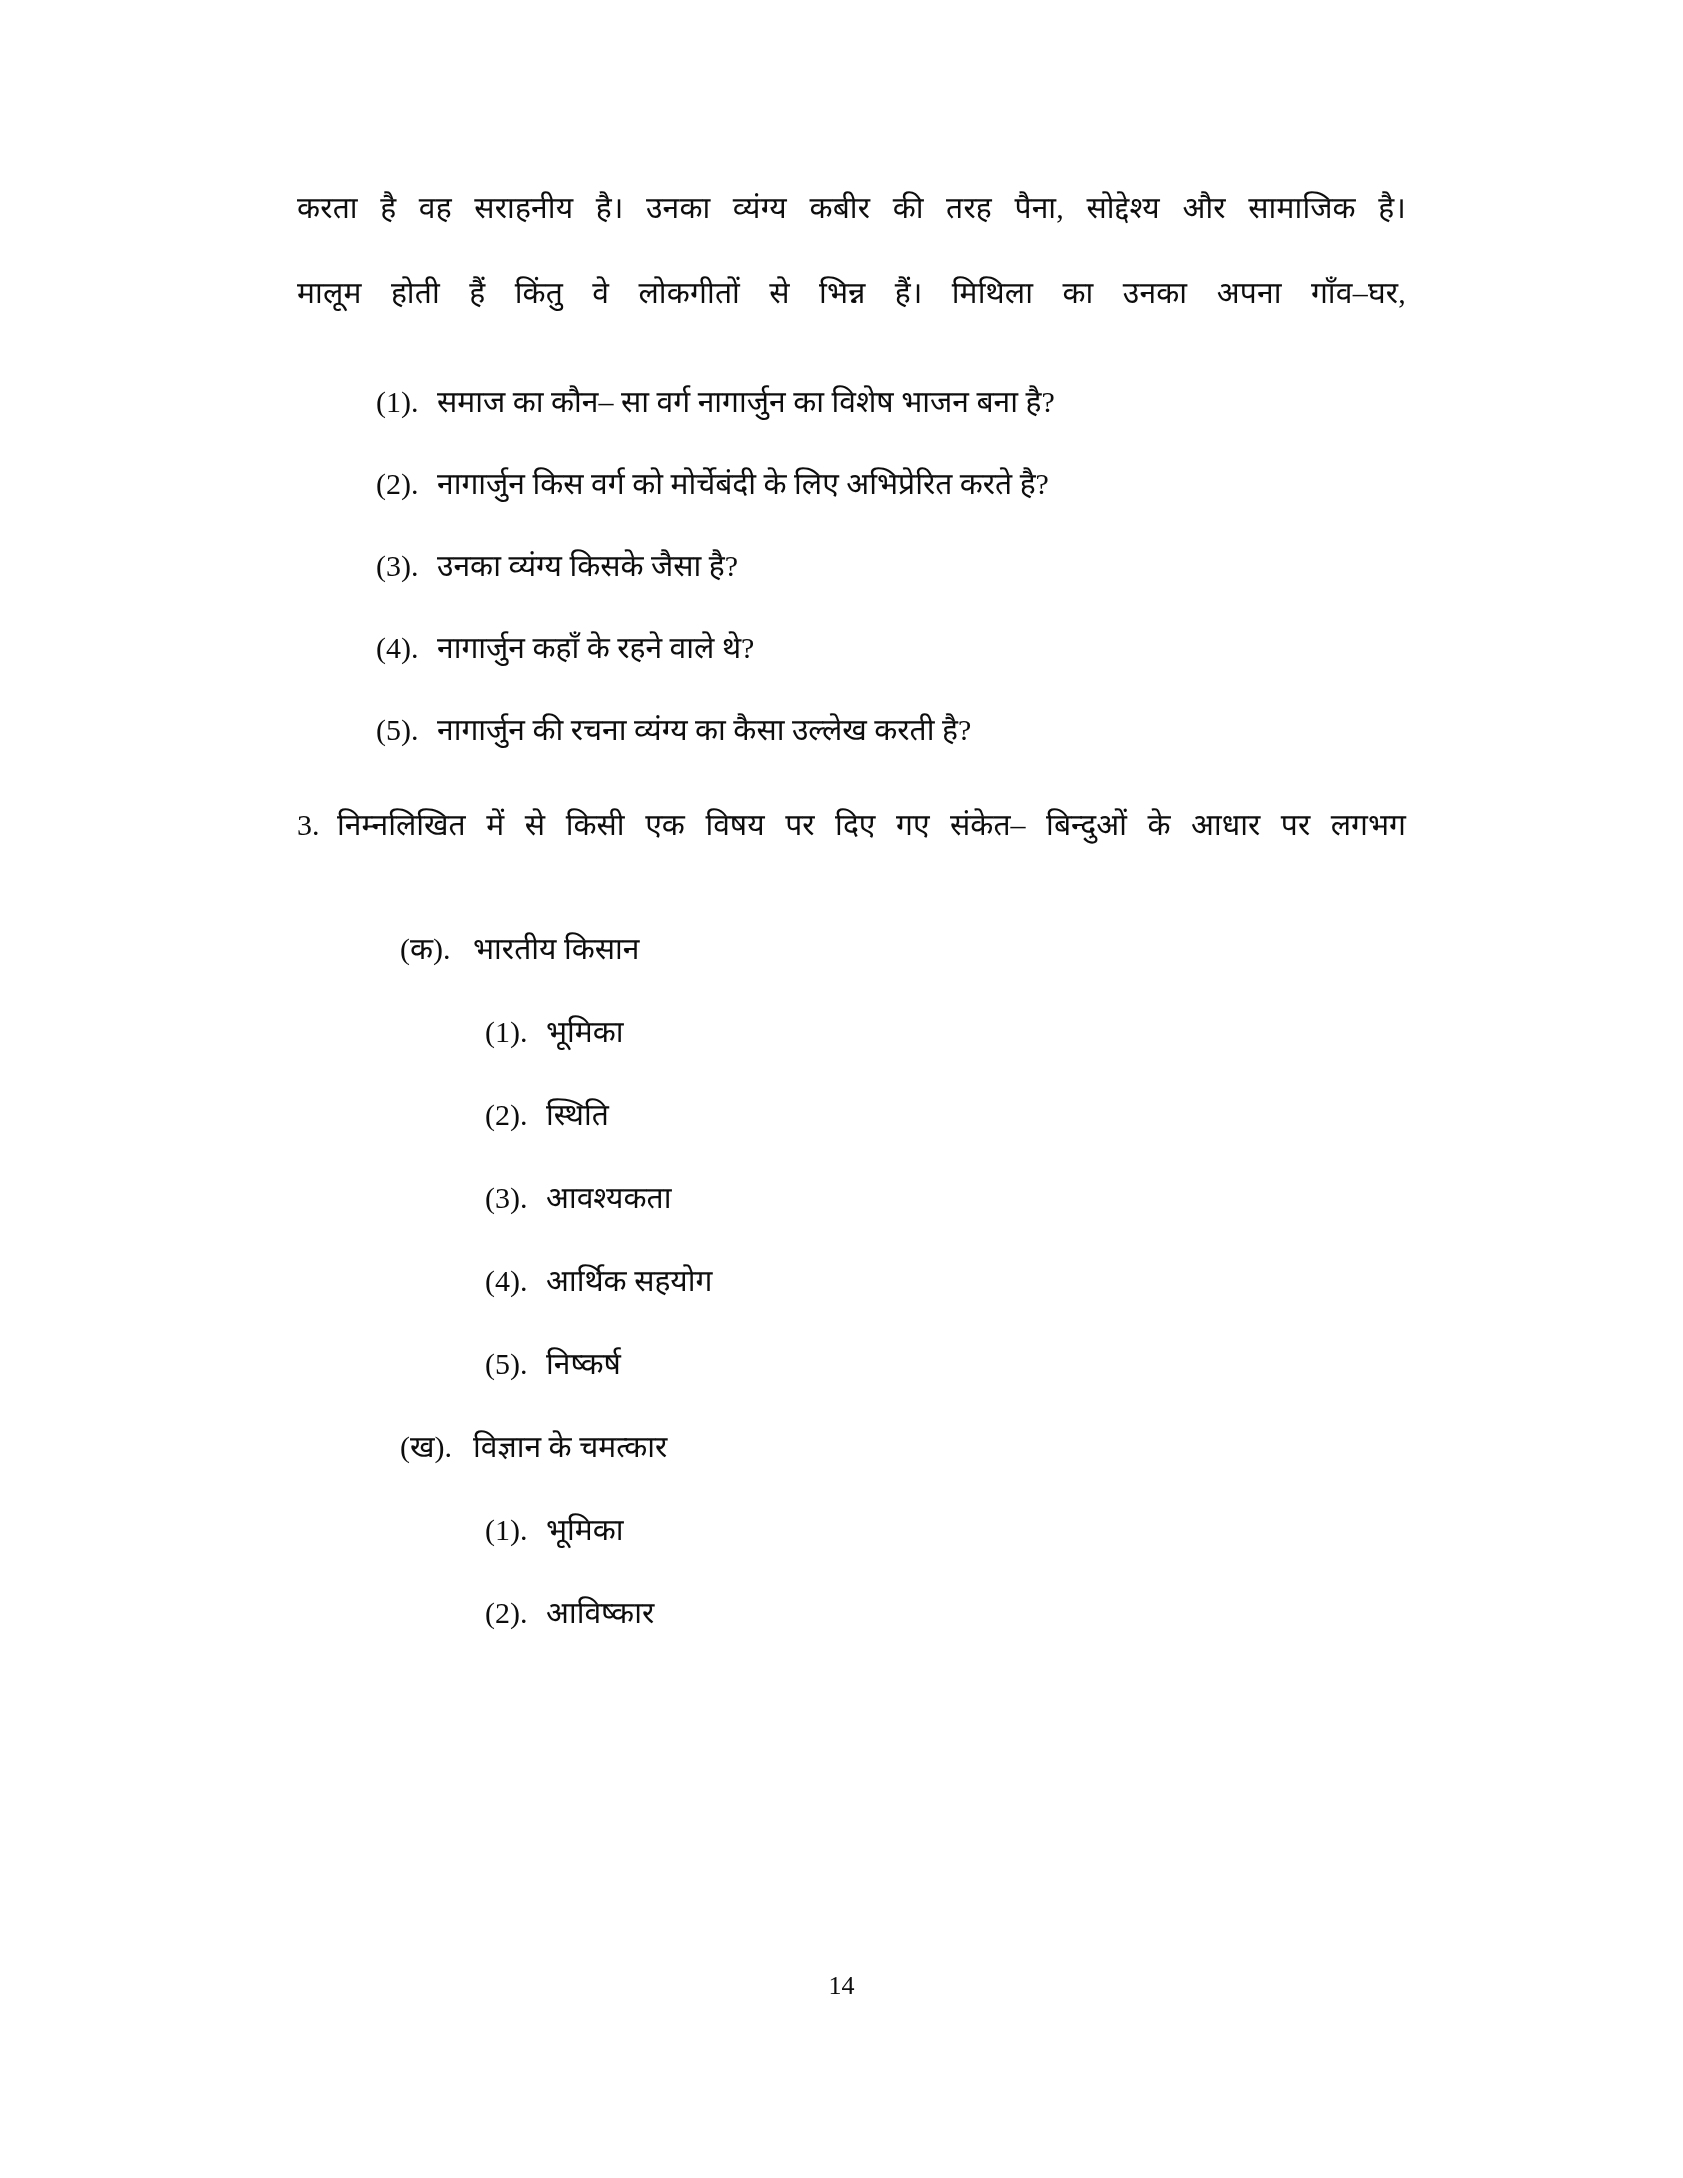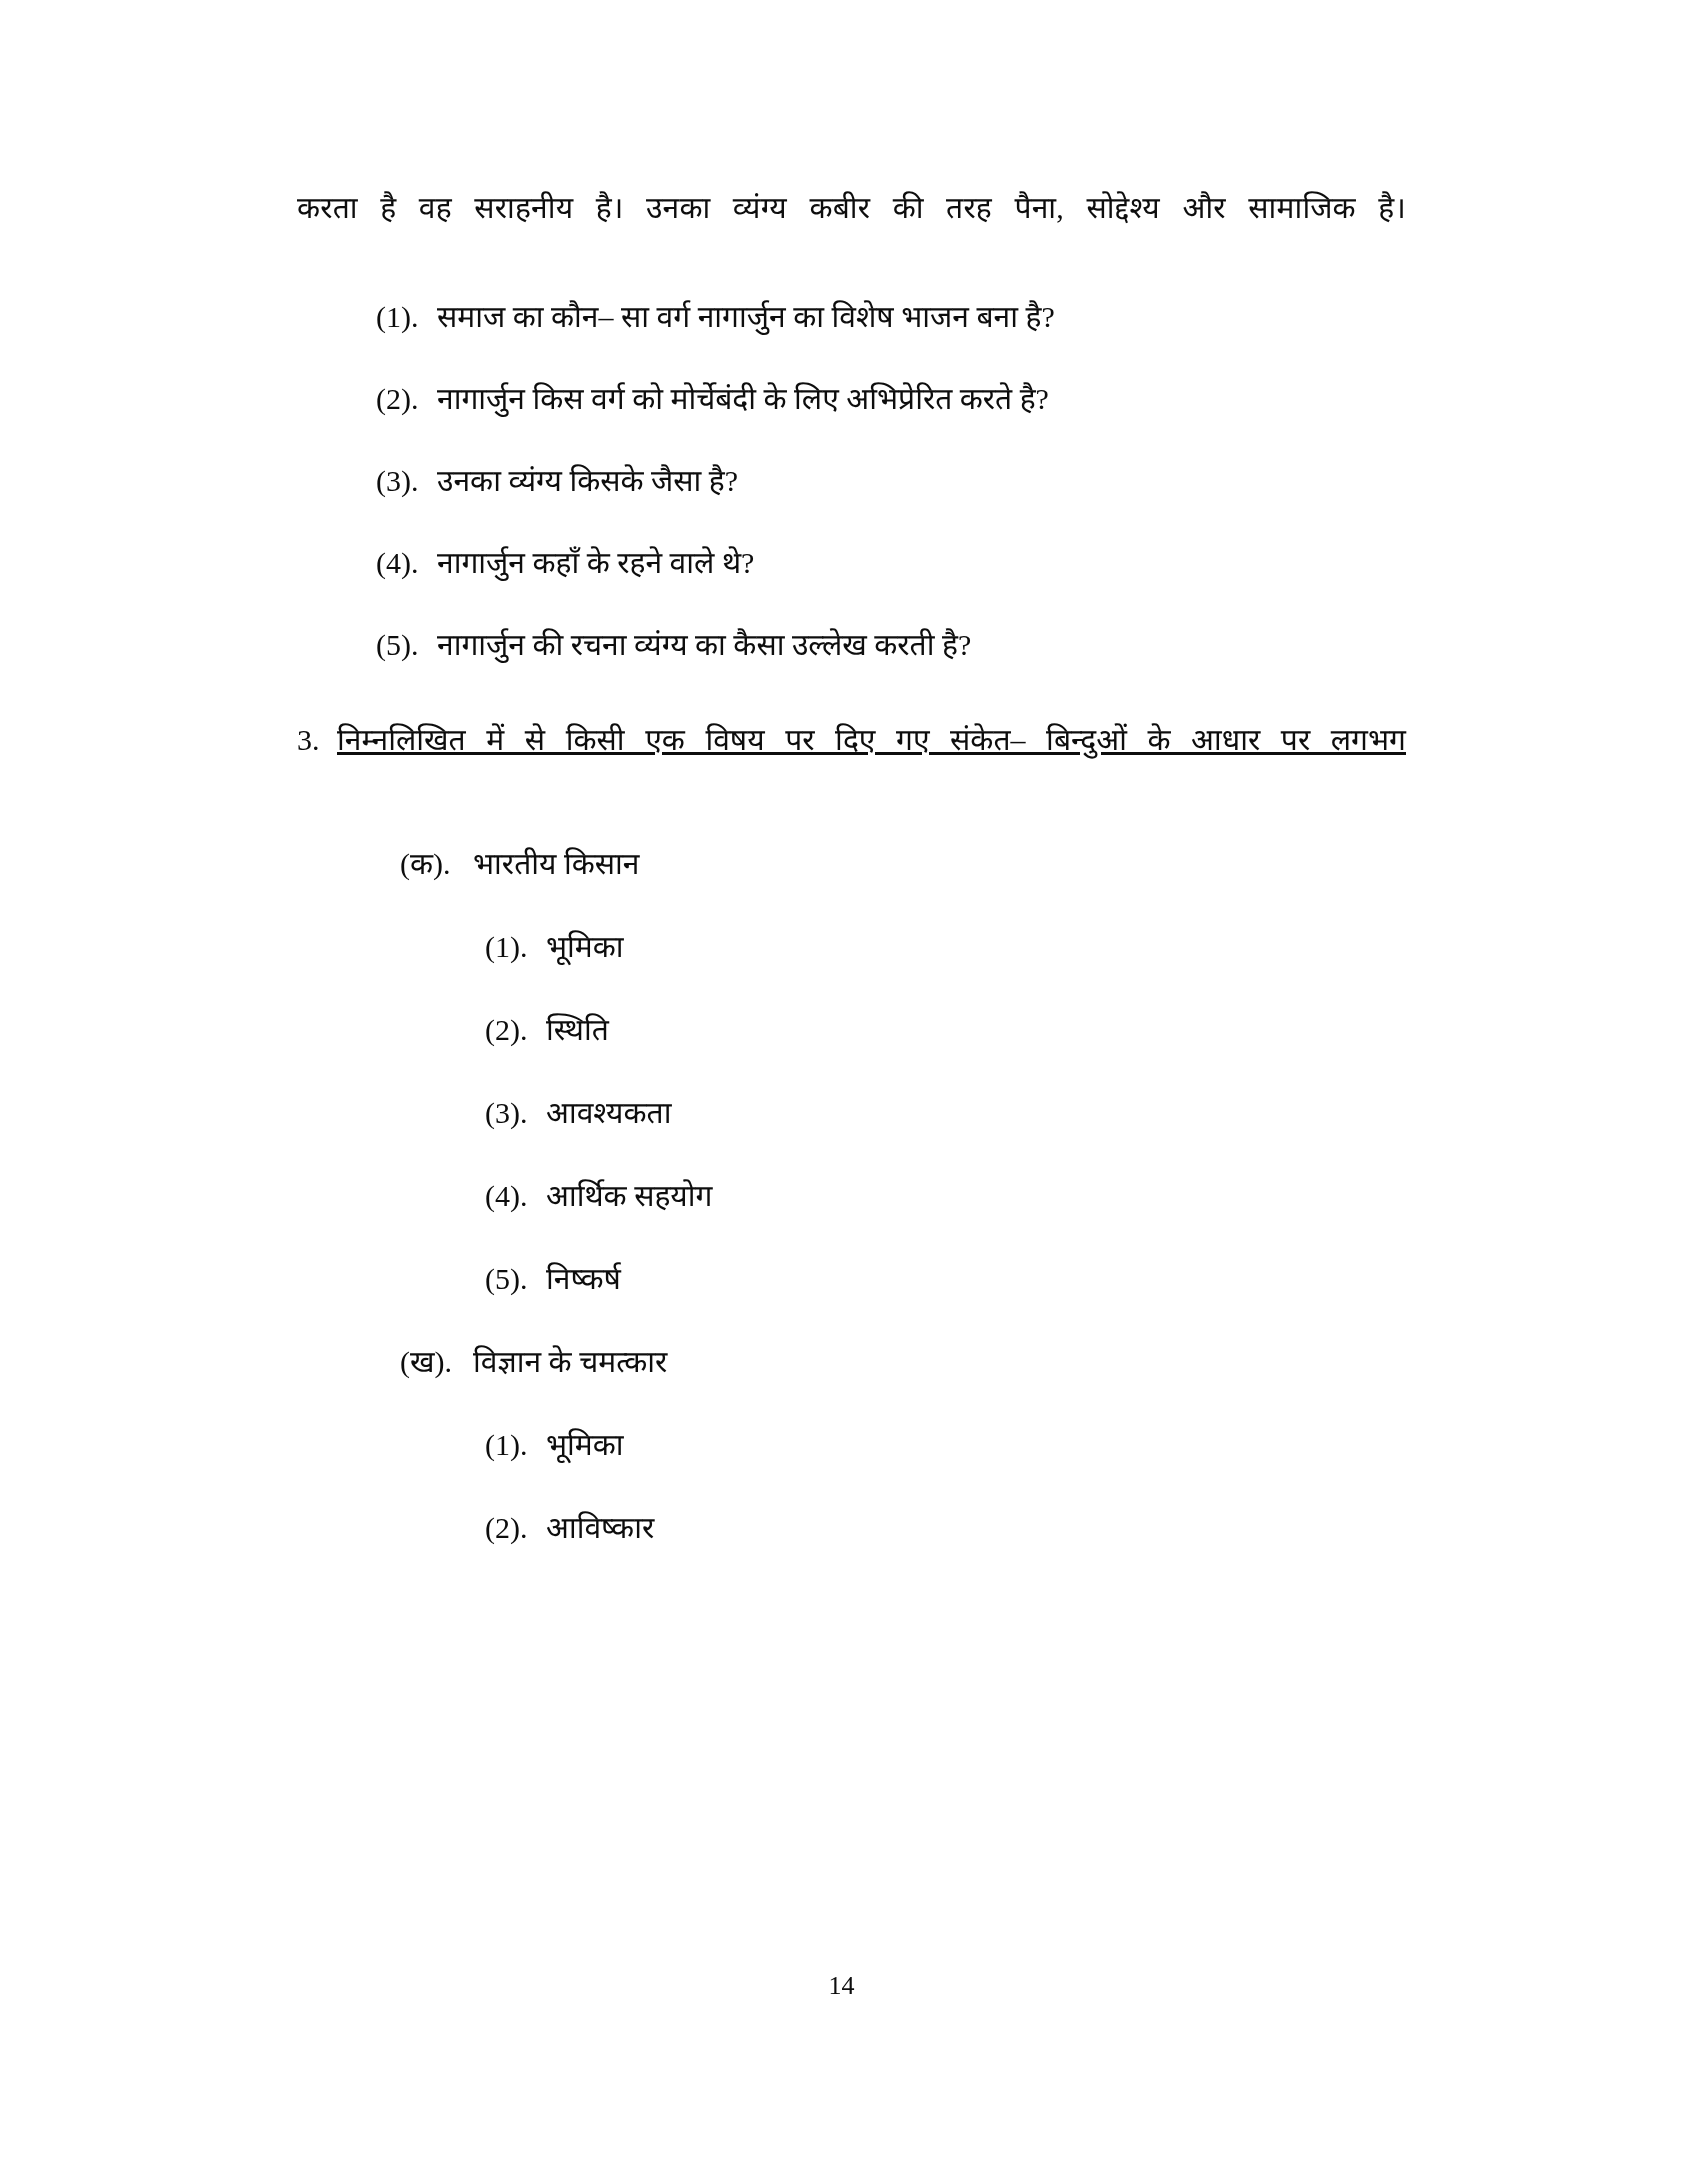--- a/index.html
+++ b/index.html
@@ -76,21 +76,20 @@
     align-items: flex-start;
     font-size: 30px;
   }
   .mainq .mnum {
     flex: 0 0 auto;
     width: 40px;
     line-height: 85px;
   }
   .mainq .mbody {
     flex: 1 1 auto;
-    text-decoration: underline;
   }
   .mainq .mline {
     line-height: 85px;
     text-align: justify;
     text-align-last: justify;
   }
   .mainq .mline2 {
     line-height: 85px;
     display: flex;
     justify-content: space-between;
@@ -147,20 +146,21 @@
 </style>
 </head>
 <body>
 
 <div class="page">
 
   <div class="content">
 
     <div class="passage">
       <span class="ln">करता है वह सराहनीय है। उनका व्यंग्य कबीर की तरह पैना, सोद्देश्य और सामाजिक है।</span>
+      <span class="ln">मालूम होती हैं किंतु वे लोकगीतों से भिन्न हैं। मिथिला का उनका अपना गाँव–घर,</span>
     </div>
 
     <div class="qlist">
 
       <div class="qrow">
         <span class="qnum">(1).</span>
         <span class="qtext">समाज का कौन– सा वर्ग नागार्जुन का विशेष भाजन बना है?</span>
       </div>
 
       <div class="qrow">

